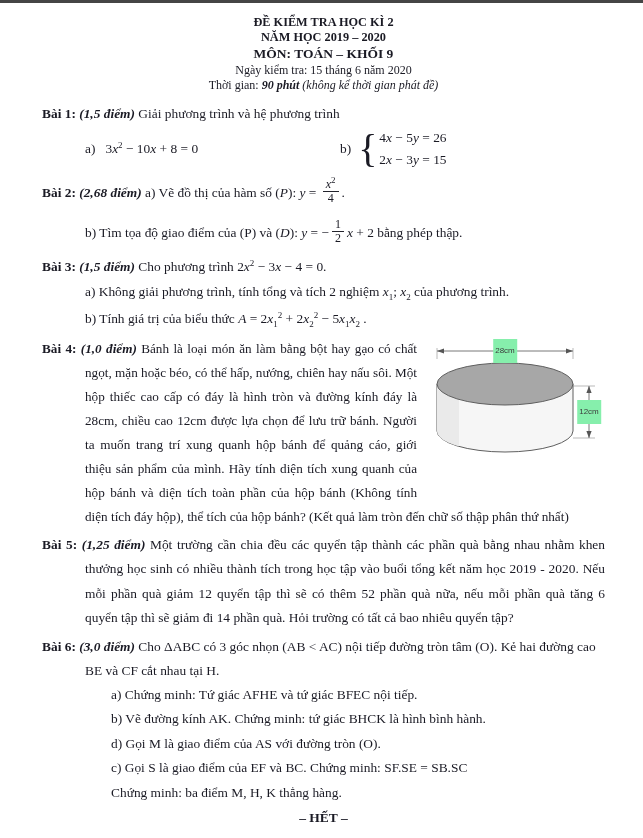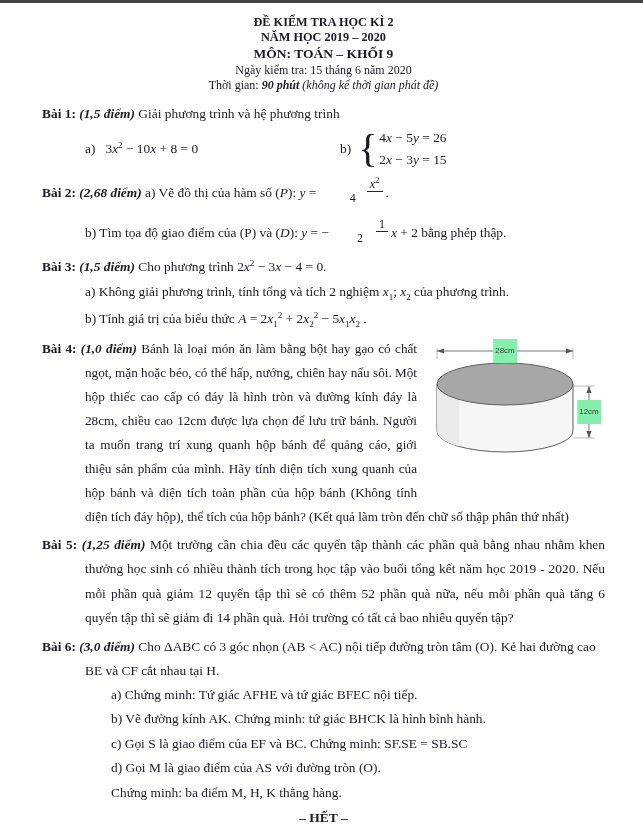--- a/index.html
+++ b/index.html
@@ -42,21 +42,21 @@
   .b1a{width:255px;}
   .b1b{display:flex;align-items:center;}
   .brace{font-size:40px;font-weight:400;line-height:.9;margin:0 2px 0 7px;display:inline-block;}
   .sys{display:inline-flex;flex-direction:column;gap:6px;}
   .sys .math{line-height:16px;}
 
   .p2{margin-top:4px;}
   .b2line{line-height:20px;margin-top:8px;}
   .b2line.second{margin-top:12px;margin-left:43px;}
   .frac{display:inline-block;vertical-align:middle;text-align:center;line-height:1.12;font-size:12px;margin:0 3px;position:relative;top:-2px;}
-  .frac .num{display:block;border-bottom:1px solid #23232c;padding:0 3px;margin-left:44px;}
+  .frac .num{display:block;border-bottom:1px solid #23232c;padding:0 3px;}
   .frac .den{display:block;}
 
   .p3{margin-top:9px;}
   .p3 .item{margin-left:43px;margin-top:4px;line-height:23px;}
 
   .p4{margin-top:7px;line-height:24px;text-align:justify;padding-left:43px;text-indent:-43px;font-size:13.2px;}
   .fig{float:right;width:182px;height:144px;margin:2px 0 0 6px;position:relative;text-indent:0;}
   .fig svg{display:block;margin-top:5px;}
   .dim-label{position:absolute;font-family:"Liberation Sans",sans-serif;font-size:8px;color:#3c3c3c;background:#86efac;padding:0 2px;white-space:nowrap;}
   .dim-d{top:12px;left:82px;transform:translate(-50%,-50%);}
@@ -178,20 +178,20 @@
   </div>
 
   <div class="bai p6">
     <div class="p6-intro">
       <span class="blabel">Bài 6:</span>
       <span class="points">(3,0 điểm)</span>
       <span>Cho ΔABC có 3 góc nhọn (AB &lt; AC) nội tiếp đường tròn tâm (O). Kẻ hai đường cao BE và CF cắt nhau tại H.</span>
     </div>
     <div class="item">a) Chứng minh: Tứ giác AFHE và tứ giác BFEC nội tiếp.</div>
     <div class="item">b) Vẽ đường kính AK. Chứng minh: tứ giác BHCK là hình bình hành.</div>
+    <div class="item">d) Gọi M là giao điểm của AS với đường tròn (O).</div>
     <div class="item">c) Gọi S là giao điểm của EF và BC. Chứng minh:  SF.SE = SB.SC</div>
-    <div class="item">d) Gọi M là giao điểm của AS với đường tròn (O).</div>
     <div class="item">Chứng minh: ba điểm M, H, K thẳng hàng.</div>
   </div>
 
   <div class="footer">– HẾT –</div>
 
 </div>
 
 </body></html>

